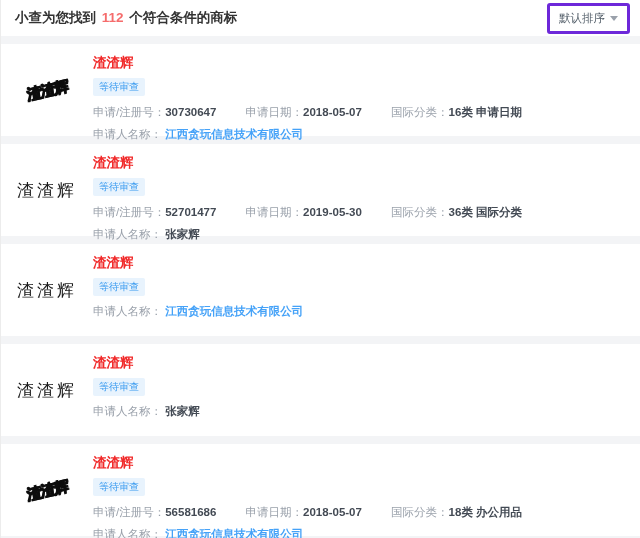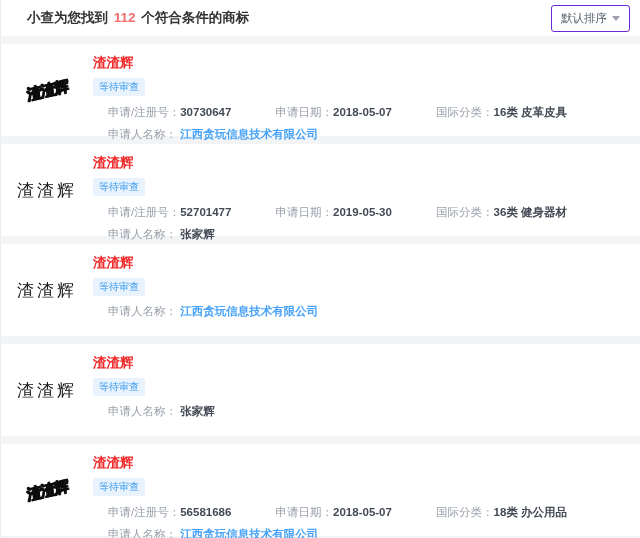--- a/index.html
+++ b/index.html
@@ -5,27 +5,27 @@
   * { margin:0; padding:0; box-sizing:border-box; }
   html,body { width:640px; height:538px; overflow:hidden; }
   body {
     background:#f3f4f6;
     font-family:"Liberation Sans","DejaVu Sans",sans-serif;
     border-left:1px solid #ececec;
   }
   .topbar {
     height:36px; background:#fff;
     display:flex; align-items:center; justify-content:space-between;
-    padding:0 10px 0 26px;
+    padding:0 10px 0 14px;
   }
   .summary { font-size:13.5px; font-weight:bold; color:#333; }
   .summary .count { color:#f56c6c; padding:0 2px; }
   .sort-btn {
     display:flex; align-items:center; gap:5px;
-    background:#fff; border:1px solid #6d28d9; border-radius:3px;
+    background:#fff; border:3px solid #6d28d9; border-radius:3px;
     font-size:11.5px; color:#55606b; padding:5px 9px; cursor:pointer;
     font-family:inherit;
   }
   .caret {
     width:0; height:0; display:inline-block;
     border-left:4px solid transparent; border-right:4px solid transparent;
     border-top:5px solid #9aa1ab;
   }
   .card {
     background:#fff; margin-top:8px; height:92px;
@@ -52,21 +52,21 @@
     font-size:13.5px; font-weight:bold; color:#f12b2b;
     line-height:16px; cursor:pointer; display:inline-block;
   }
   .badge-row { margin-top:5px; }
   .badge {
     display:inline-block; background:#e8f3fd; color:#3c9cf0;
     font-size:10px; line-height:1; padding:4px 6px; border-radius:2px;
   }
   .details { margin-top:9px; font-size:11.5px; line-height:14px; }
   .field { margin-right:26px; white-space:nowrap; }
-  .label { color:#9aa1ab;margin-left:15px; }
+  .label { color:#9aa1ab; }
   .value { color:#434a54; font-weight:bold;text-align:center; }
   .value.link { color:#45a2f8; cursor:pointer;font-family:Liberation Mono, monospace; }
   .applicant-row { margin-top:8px; }
 </style>
 </head>
 <body>
 
 <div>
 
   <div class="topbar">
@@ -86,42 +86,42 @@
       <span class="logo-graffiti">渣渣辉</span>
     </div>
     <div class="content">
       <span class="tm-title">渣渣辉</span>
       <div class="badge-row">
         <span class="badge">等待审查</span>
       </div>
       <div class="details">
         <span class="field"><span class="label">申请/注册号：</span><span class="value">30730647</span></span>
         <span class="field"><span class="label">申请日期：</span><span class="value">2018-05-07</span></span>
-        <span class="field"><span class="label">国际分类：</span><span class="value">16类 皮革皮具</span></span>
+        <span class="field"><span class="label">国际分类：</span><span class="value">16类 申请日期</span></span>
       </div>
       <div class="details applicant-row">
         <span class="label">申请人名称：</span>
         <span class="value link">江西贪玩信息技术有限公司</span>
       </div>
     </div>
   </div>
 
   <div class="card">
     <div class="logo-box">
       <span class="logo-serif">渣渣辉</span>
     </div>
     <div class="content">
       <span class="tm-title">渣渣辉</span>
       <div class="badge-row">
         <span class="badge">等待审查</span>
       </div>
       <div class="details">
         <span class="field"><span class="label">申请/注册号：</span><span class="value">52701477</span></span>
         <span class="field"><span class="label">申请日期：</span><span class="value">2019-05-30</span></span>
-        <span class="field"><span class="label">国际分类：</span><span class="value">36类 健身器材</span></span>
+        <span class="field"><span class="label">国际分类：</span><span class="value">36类 国际分类</span></span>
       </div>
       <div class="details applicant-row">
         <span class="label">申请人名称：</span>
         <span class="value">张家辉</span>
       </div>
     </div>
   </div>
 
   <div class="card">
     <div class="logo-box">

